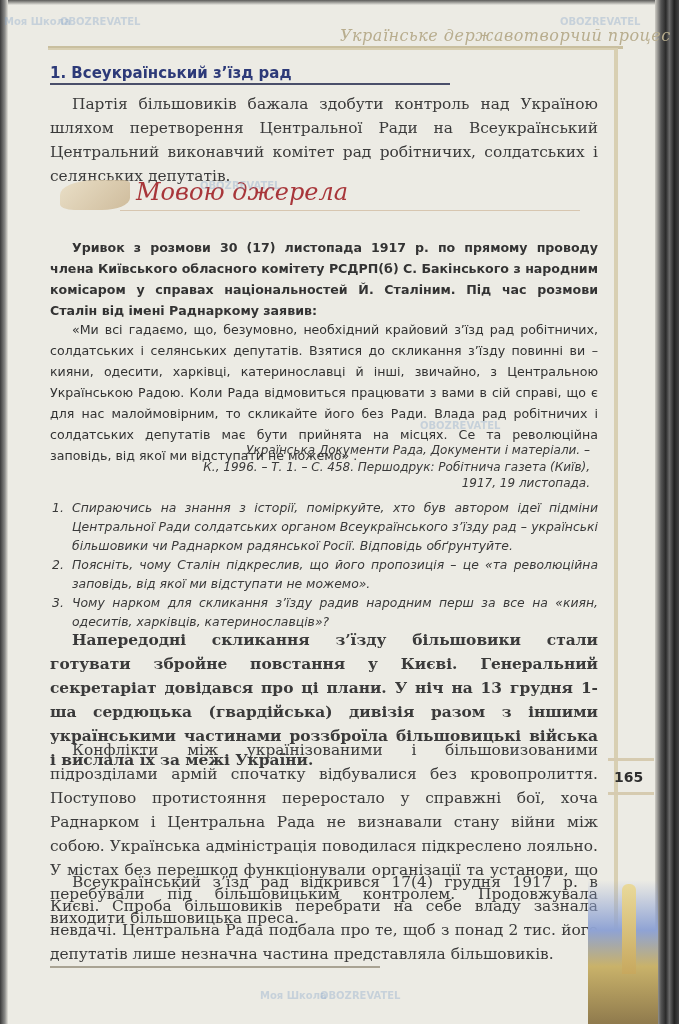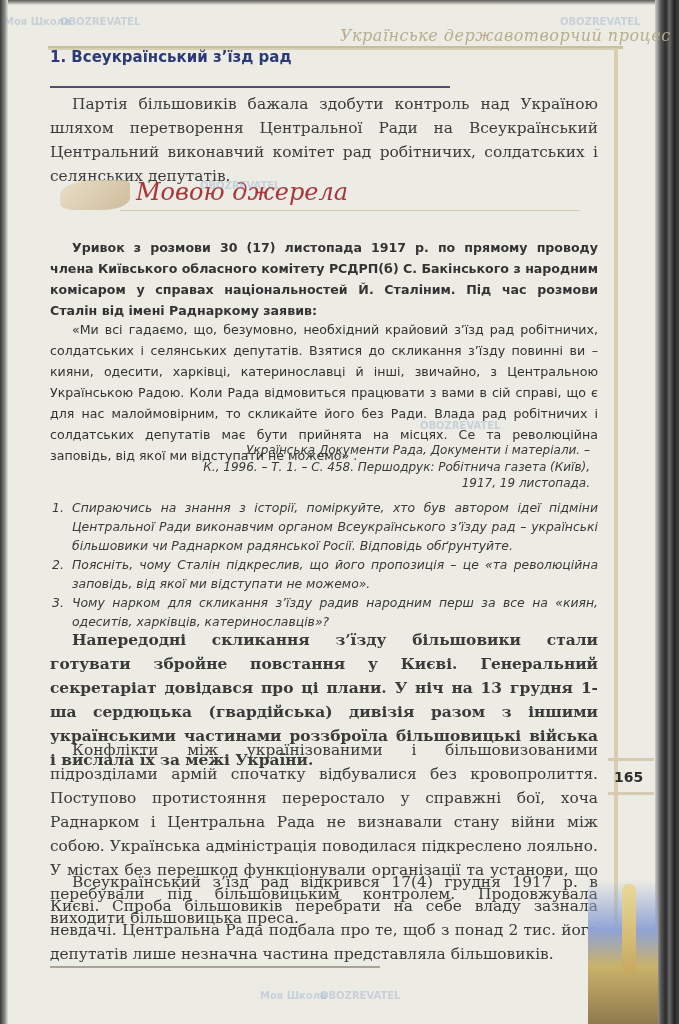--- a/index.html
+++ b/index.html
@@ -32,24 +32,24 @@
       position: absolute; left: 48px; top: 46px; width: 575px; height: 3px;
       background: #c9bf9f;
     }
     .running-head {
       position: absolute; left: 340px; top: 26px; width: 290px;
       font-family: "DejaVu Serif", serif; font-style: italic;
       font-size: 16px; color: #b8ad8e; letter-spacing: 0.5px;
       white-space: nowrap;
     }
     .section-heading {
-      position: absolute; left: 50px; top: 48px; width: 400px;
+      position: absolute; left: 50px; top: 64px; width: 400px;
       font-family: "DejaVu Sans", sans-serif; font-weight: bold;
       font-size: 15px; color: #2d3a78;
-      border-bottom: 2px solid #4a4f6a; padding-bottom: 20px;
+      border-bottom: 2px solid #4a4f6a; padding-bottom: 1px;
     }
     .serif-para {
       position: absolute; left: 50px; width: 548px;
       font-family: "DejaVu Serif", serif;
       font-size: 15.4px; line-height: 24px; color: #3a3a3a;
       text-align: justify;
     }
     .indent { text-indent: 22px; }
     .src-banner {
       position: absolute; left: 60px; top: 176px; width: 520px; height: 40px;
@@ -142,21 +142,21 @@
 
 <div class="citation">
   <div>Українська Документи Рада, Документи і матеріали. –</div>
   <div>К., 1996. – Т. 1. – С. 458. Першодрук: Робітнича газета (Київ),</div>
   <div>1917, 19 листопада.</div>
 </div>
 
 <ol class="questions">
   <li>
     <span class="q-num">1.</span>
-    <span>Спираючись на знання з історії, поміркуйте, хто був автором ідеї підміни Центральної Ради виконавчим органом Всеукраїнського з’їзду рад – українські більшовики чи Раднарком радянської Росії. Відповідь обґрунтуйте.</span>
+    <span>Спираючись на знання з історії, поміркуйте, хто був автором ідеї підміни Центральної Ради солдатських органом Всеукраїнського з’їзду рад – українські більшовики чи Раднарком радянської Росії. Відповідь обґрунтуйте.</span>
   </li>
   <li>
     <span class="q-num">2.</span>
     <span>Поясніть, чому Сталін підкреслив, що його пропозиція – це «та революційна заповідь, від якої ми відступати не можемо».</span>
   </li>
   <li>
     <span class="q-num">3.</span>
     <span>Чому нарком для скликання з’їзду радив народним перш за все на «киян, одеситів, харківців, катеринославців»?</span>
   </li>
 </ol>

